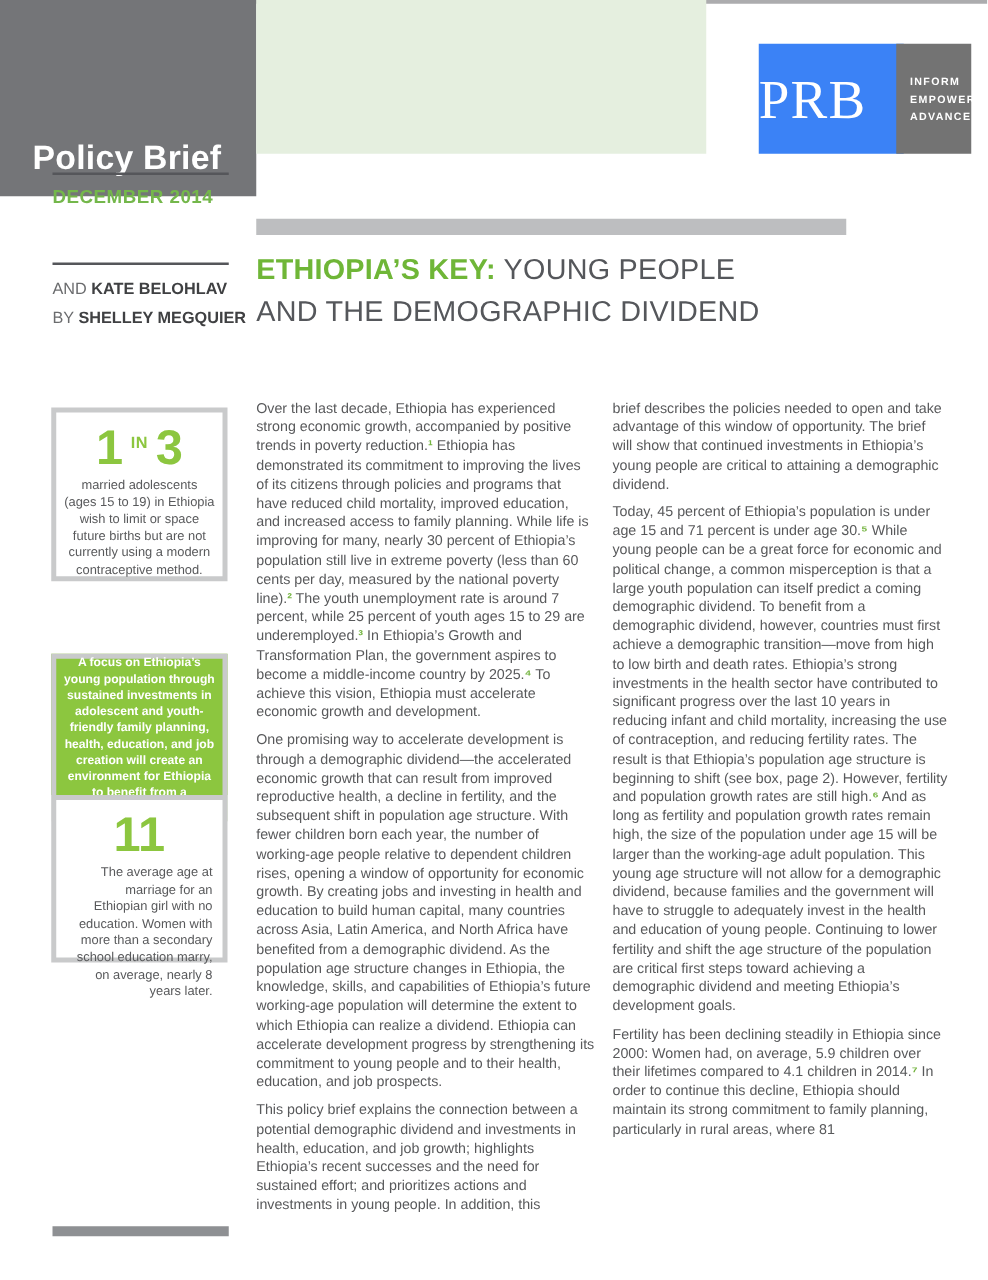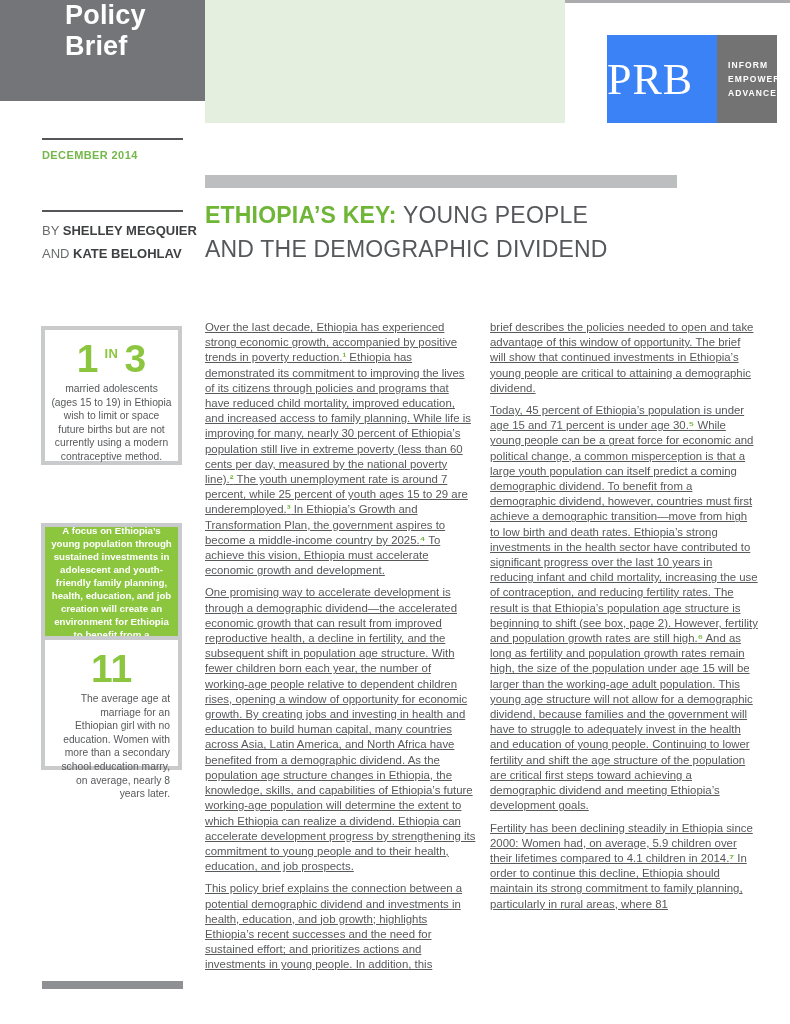--- a/index.html
+++ b/index.html
@@ -6,40 +6,40 @@
   html,body { background:#ffffff; }
   .page {
     position:relative; width:790px; height:1024px; margin:0 auto;
     background:#ffffff; overflow:hidden;
     font-family:"Liberation Sans", sans-serif; color:#58595b;
     -webkit-font-smoothing:antialiased;
   }
   
   .top-edge { position:absolute; left:0; top:0; width:790px; height:3px; background:#68686c; opacity:.55; }
   .band-gray {
-    position:absolute; left:0; top:0; width:205px; height:101px; background:#747578;
-    display:flex; align-items:flex-start; padding:0 0 15px 65px;
+    position:absolute; left:0; top:0; width:205px; height:157px; background:#747578;
+    display:flex; align-items:flex-end; padding:0 0 15px 26px;
   }
   .band-title { color:#ffffff; font-size:27px; font-weight:700; letter-spacing:.2px; }
   .band-green { position:absolute; left:205px; top:0; width:360px; height:123px; background:#e5efdf; }
   .logo-green {
     position:absolute; left:607px; top:35px; width:116px; height:88px; background:#3b82f6;
     display:flex; align-items:center; justify-content:flex-start;
   }
   .logo-text { color:#ffffff; font-family:"Liberation Serif", serif; font-size:44px; font-weight:400; letter-spacing:1px; }
   .logo-gray {
     position:absolute; left:717px; top:35px; width:60px; height:88px; background:#737373;
     display:flex; flex-direction:column; justify-content:center; padding-left:11px;
   }
   .logo-tagline { color:#ffffff; font-size:8.5px; font-weight:700; letter-spacing:1.1px; line-height:14px; }
   
   .rule { position:absolute; left:42px; width:141px; height:2px; background:#55565a; }
   .rule-1 { top:138px; }
   .rule-2 { top:210px; }
-  .issue-date { position:absolute; left:42px; top:149px; color:#74b74b; font-size:11px; font-weight:700; letter-spacing:.4px; }
+  .issue-date { position:absolute; left:42px; top:149px; color:#74b74b; font-size:15px; font-weight:700; letter-spacing:.4px; }
   .byline { position:absolute; left:42px; top:219px; font-size:13px; line-height:23px; color:#6b6c6e; }
   .byline b { color:#3f4042; font-weight:700; }
   .stat-box {
     position:absolute; left:41px; width:141px; background:#ffffff;
     border:4px solid #c9cacb; text-align:center;
   }
   .stat-box-1 { top:326px; height:139px; }
   .stat-box-2 { top:636px; height:134px; }
   .bignum-row { display:flex; align-items:center; justify-content:center; margin-top:9px; }
   .bignum { color:#8cc63f; font-size:39px; font-weight:700; line-height:1; }
@@ -57,21 +57,21 @@
   .headline-bar { position:absolute; left:205px; top:175px; width:472px; height:13px; background:#bdbec0; }
   .headline {
     position:absolute; left:205px; top:199px; width:500px;
     font-size:23px; line-height:33.5px; color:#55575b; font-weight:400; letter-spacing:.2px;
   }
   .headline .hl { color:#6fb637; font-weight:700; }
   
   .col { position:absolute; top:320px; font-size:11.4px; line-height:15.2px; color:#58595b; }
   .col-1 { left:205px; width:271px; }
   .col-2 { left:490px; width:268px; }
-  .col p { margin-bottom:7px;text-decoration:underline; }
+  .col p { margin-bottom:7px; }
   .section-heading {
     color:#8cbe68; font-size:18.5px; line-height:23.5px; font-weight:700;
     letter-spacing:.3px; margin:13px 0 6px 0;
   }
   .fn { color:#76b543; font-weight:700; }
 </style>
 </head>
 <body>
 
 <div class="page">
@@ -87,22 +87,22 @@
   <div class="logo-gray">
     <div class="logo-tagline">INFORM</div>
     <div class="logo-tagline">EMPOWER</div>
     <div class="logo-tagline">ADVANCE</div>
   </div>
 
   <div class="rule rule-1"></div>
   <div class="issue-date">DECEMBER 2014</div>
   <div class="rule rule-2"></div>
   <div class="byline">
+    <div><span>AND </span><b>KATE BELOHLAV</b></div>
     <div><span>BY </span><b>SHELLEY MEGQUIER</b></div>
-    <div><span>AND </span><b>KATE BELOHLAV</b></div>
   </div>
 
   <div class="stat-box stat-box-1">
     <div class="bignum-row">
       <span class="bignum">1</span>
       <span class="bignum-in">IN</span>
       <span class="bignum">3</span>
     </div>
     <div class="stat-text">married adolescents (ages 15 to 19) in Ethiopia wish to limit or space future births but are not currently using a modern contraceptive method.</div>
   </div>

